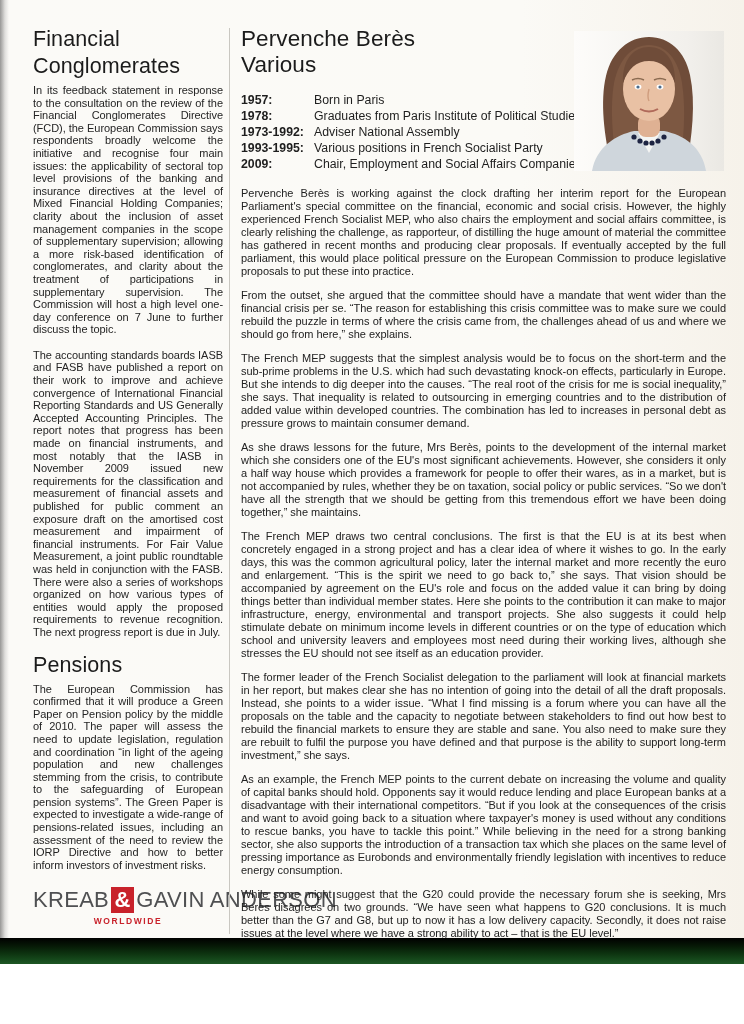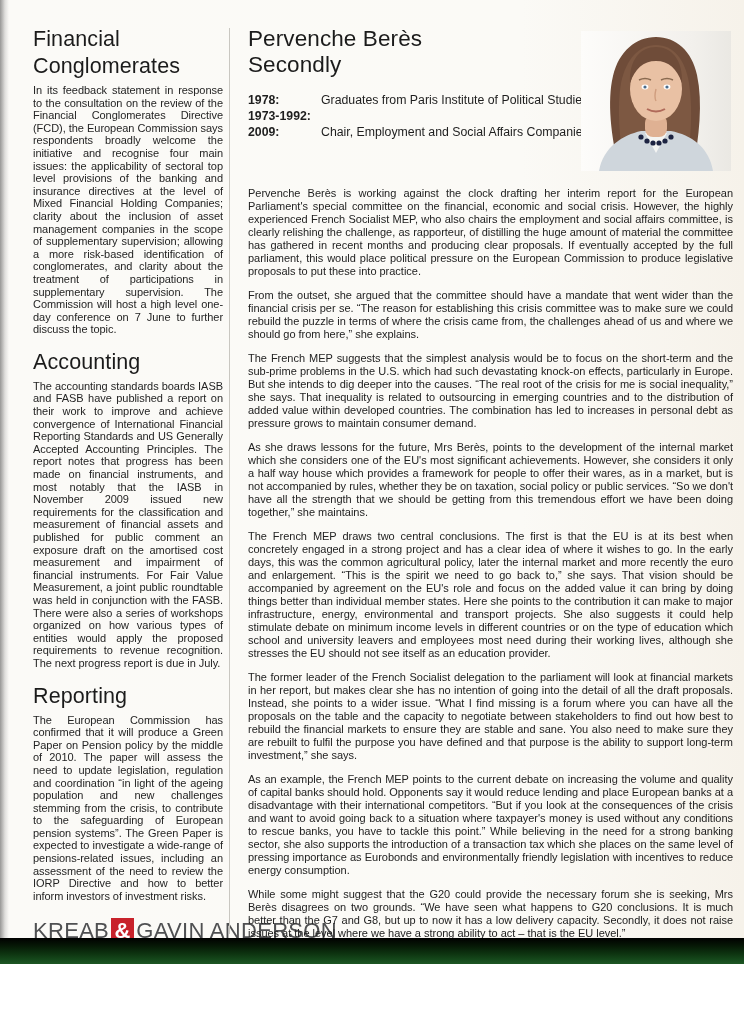--- a/index.html
+++ b/index.html
@@ -48,21 +48,21 @@
     font-size: 8.5px; font-weight: 700; color: #c8222b;
     letter-spacing: 1.6px; margin-top: 3px;
   }
   
   .divider {
     position: absolute; left: 229px; top: 28px; bottom: 30px; width: 1px;
     background: #c9c7c1;
   }
   
   .main {
-    position: absolute; left: 248px; top: 26px; width: 485px;
+    position: absolute; left: 241px; top: 26px; width: 485px;
   }
   .header-row { position: relative; min-height: 150px; }
   .main h1 {
     font-size: 22.5px; font-weight: 400; line-height: 26px;
     letter-spacing: 0.1px; color: #1b1b1b;
   }
   .timeline { margin-top: 14px; }
   .timeline-row { display: flex; font-size: 12.3px; line-height: 16.1px; }
   .timeline-year { width: 73px; font-weight: 700; flex: none; }
   .timeline-event { flex: 1; }
@@ -92,50 +92,58 @@
 <div class="page">
 
   <div class="left-edge-shadow"></div>
 
   <aside class="sidebar">
     <section>
       <h2>Financial Conglomerates</h2>
       <p>In its feedback statement in response to the consultation on the review of the Financial Conglomerates Directive (FCD), the European Commission says respondents broadly welcome the initiative and recognise four main issues: the applicability of sectoral top level provisions of the banking and insurance directives at the level of Mixed Financial Holding Companies; clarity about the inclusion of asset management companies in the scope of supplementary supervision; allowing a more risk-based identification of conglomerates, and clarity about the treatment of participations in supplementary supervision. The Commission will host a high level one-day conference on 7 June to further discuss the topic.</p>
     </section>
     <section>
-      <h2>Accounting</h2>
       <p>The accounting standards boards IASB and FASB have published a report on their work to improve and achieve convergence of International Financial Reporting Standards and US Generally Accepted Accounting Principles. The report notes that progress has been made on financial instruments, and most notably that the IASB in November 2009 issued new requirements for the classification and measurement of financial assets and published for public comment an exposure draft on the amortised cost measurement and impairment of financial instruments. For Fair Value Measurement, a joint public roundtable was held in conjunction with the FASB. There were also a series of workshops organized on how various types of entities would apply the proposed requirements to revenue recognition. The next progress report is due in July.</p>
     </section>
     <section>
-      <h2>Reporting</h2>
+      <h2>Pensions</h2>
       <p>The European Commission has confirmed that it will produce a Green Paper on Pension policy by the middle of 2010. The paper will assess the need to update legislation, regulation and coordination “in light of the ageing population and new challenges stemming from the crisis, to contribute to the safeguarding of European pension systems”. The Green Paper is expected to investigate a wide-range of pensions-related issues, including an assessment of the need to review the IORP Directive and how to better inform investors of investment risks.</p>
     </section>
 
     <div class="logo-block">
       <div class="logo-line">
         <span>KREAB</span><span class="amp">&amp;</span><span>GAVIN ANDERSON</span>
       </div>
       <div class="logo-tagline">WORLDWIDE</div>
 
     </div>
   </aside>
 
   <div class="divider"></div>
 
   <main class="main">
     <div class="header-row">
-      <h1><span>Pervenche Berès</span><br><span>Secondly</span></h1>
+      <h1><span>Pervenche Berès</span><br><span>Various</span></h1>
 
       <div class="timeline">
+        <div class="timeline-row">
+          <span class="timeline-year">1957:</span>
+          <span class="timeline-event">Born in Paris</span>
+        </div>
         <div class="timeline-row">
           <span class="timeline-year">1978:</span>
           <span class="timeline-event">Graduates from Paris Institute of Political Studies</span>
         </div>
         <div class="timeline-row">
           <span class="timeline-year">1973-1992:</span>
+          <span class="timeline-event">Adviser National Assembly</span>
+        </div>
+        <div class="timeline-row">
+          <span class="timeline-year">1993-1995:</span>
+          <span class="timeline-event">Various positions in French Socialist Party</span>
         </div>
         <div class="timeline-row">
           <span class="timeline-year">2009:</span>
           <span class="timeline-event">Chair, Employment and Social Affairs Companies</span>
         </div>
       </div>
 
       <div class="photo">
         <svg viewBox="0 0 150 140" xmlns="http://www.w3.org/2000/svg">
 

